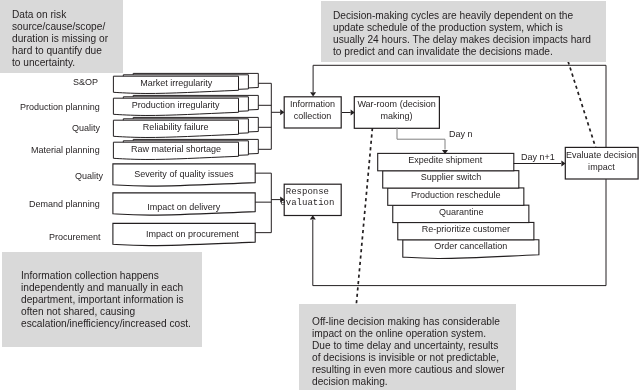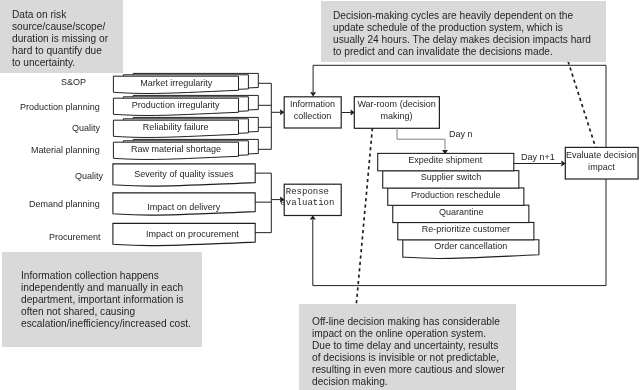--- a/index.html
+++ b/index.html
@@ -109,21 +109,21 @@
 escalation/inefficiency/increased cost.</p>
     </div>
     <div class="note" style="left: 298.5px; top: 304.2px; width: 217.6px; height: 86px; position: absolute;">
       <p style="position: absolute; left: 13.2px; top: 10.5px;">Off-line decision making has considerable
 impact on the online operation system.
 Due to time delay and uncertainty, results
 of decisions is invisible or not predictable,
 resulting in even more cautious and slower
 decision making.</p>
     </div>
-    <div class="lbl" style="left: 61px; top: 76.4px;"><span>S&amp;OP</span></div>
+    <div class="lbl" style="left: 73px; top: 76.4px;"><span>S&amp;OP</span></div>
     <div class="lbl" style="left: 19.5px; top: 100.5px;"><span>Production planning</span></div>
     <div class="lbl" style="left: 72.1px; top: 122.2px;"><span>Quality</span></div>
     <div class="lbl" style="left: 31.1px; top: 144.1px;"><span>Material planning</span></div>
     <div class="lbl" style="left: 74.9px; top: 170.2px;"><span>Quality</span></div>
     <div class="lbl" style="left: 29.2px; top: 197.7px;"><span>Demand planning</span></div>
     <div class="lbl" style="left: 49.1px; top: 230.6px;"><span>Procurement</span></div>
     <div class="boxtext" style="left: 113.4px; top: 75.1px; width: 125.1px; height: 16.1px;"><span>Market irregularity</span></div>
     <div class="boxtext" style="left: 113.4px; top: 119.1px; width: 125.1px; height: 16.1px;"><span>Reliability failure</span></div>
     <div class="boxtext" style="left: 113.4px; top: 97.1px; width: 125.1px; height: 16.1px;"><span>Production irregularity</span></div>
     <div class="boxtext" style="left: 113.4px; top: 141.1px; width: 125.1px; height: 16.1px;"><span>Raw material shortage</span></div>

